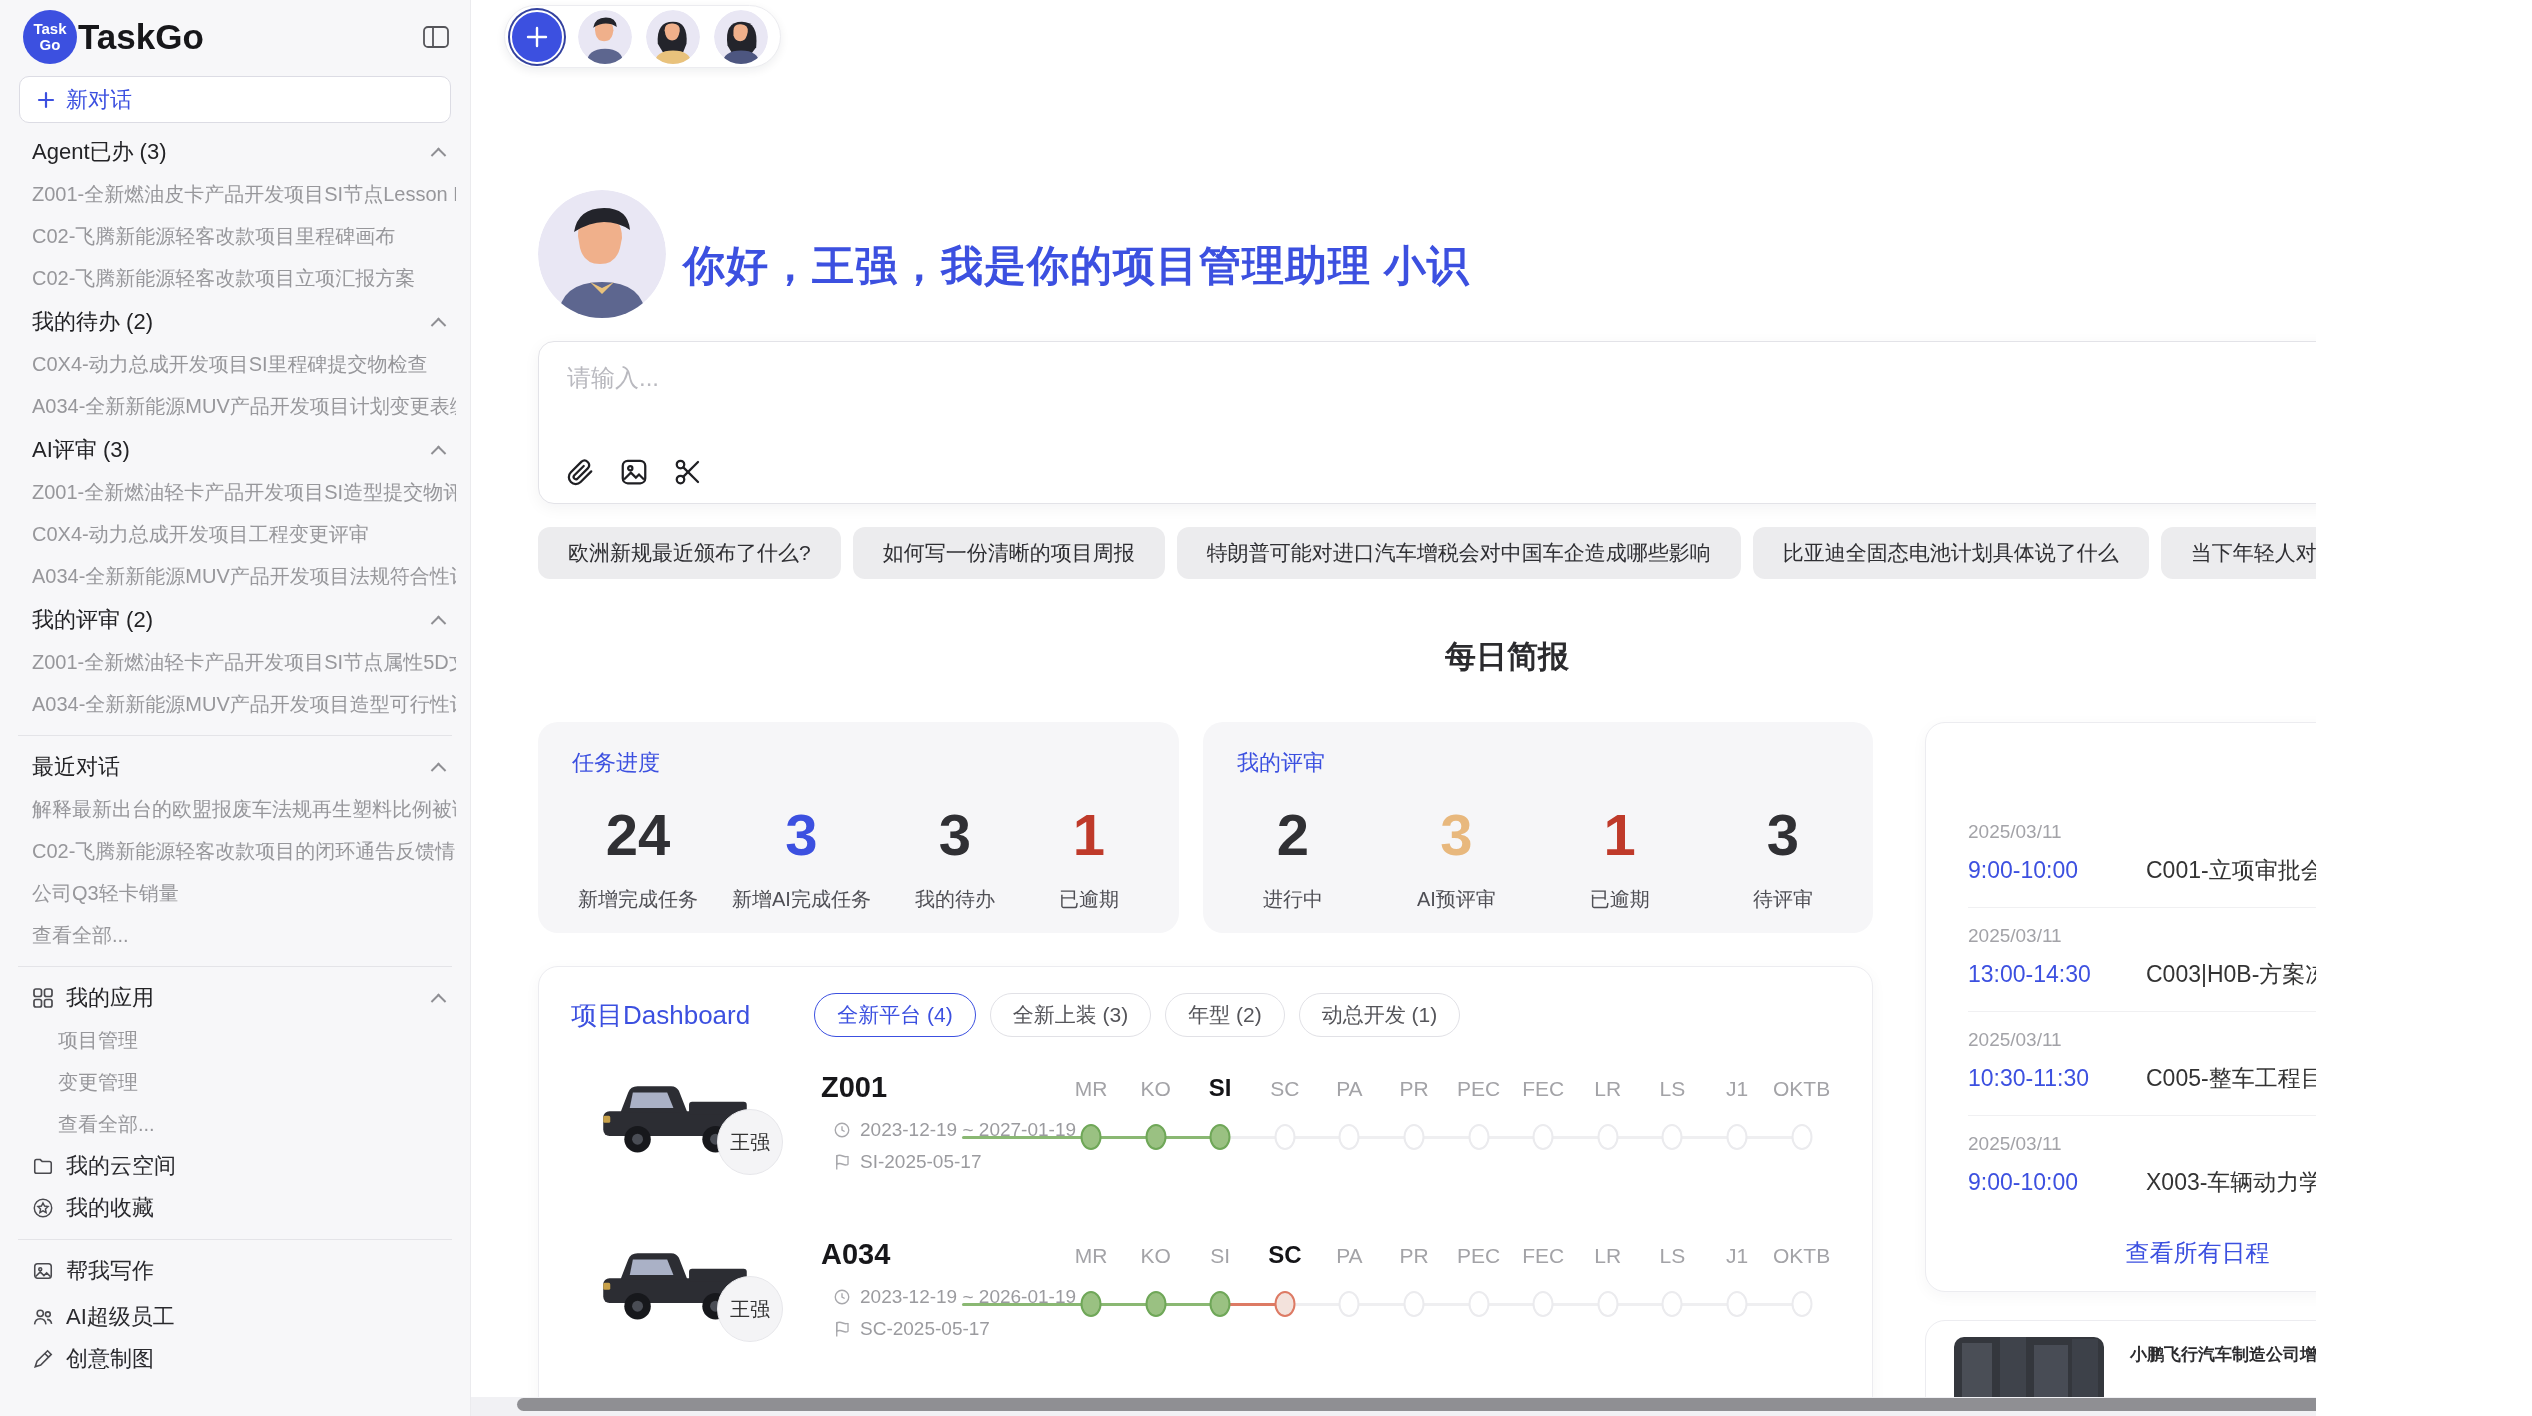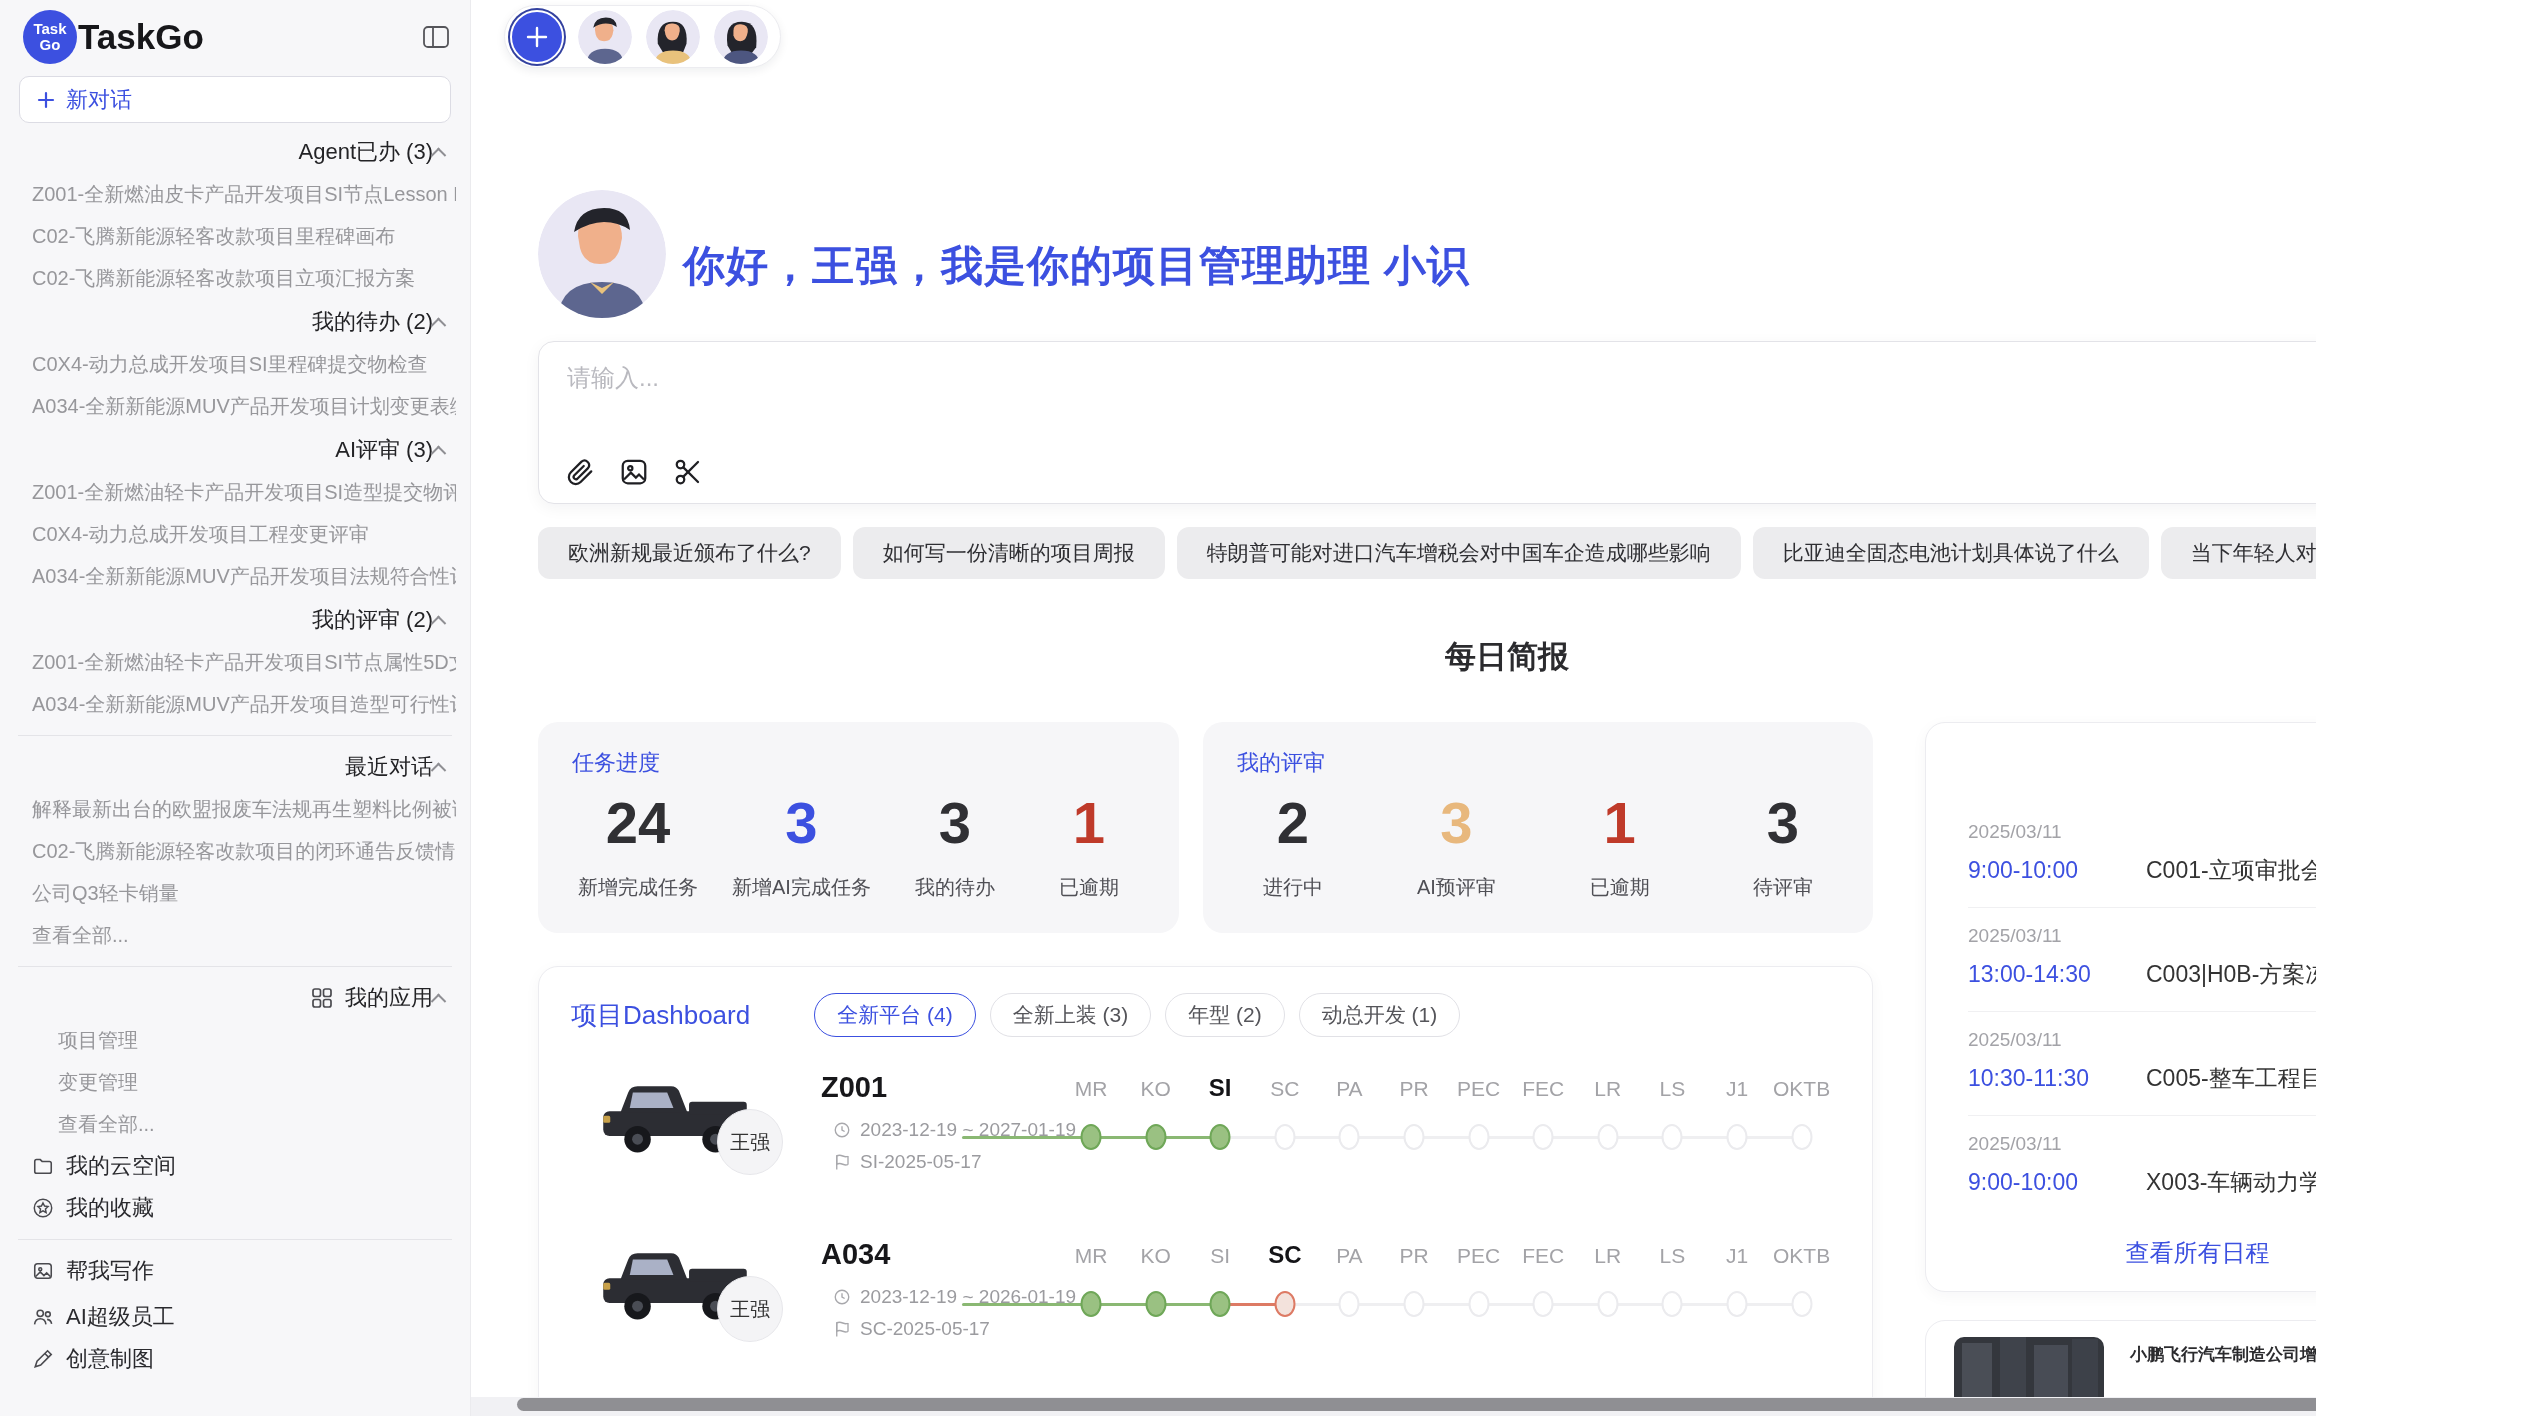--- a/index.html
+++ b/index.html
@@ -7,21 +7,21 @@
   #app{position:relative;width:2316px;height:1416px;overflow:hidden;display:flex}
   svg{display:block}
 
   
   .sidebar{width:471px;min-width:471px;height:100%;background:#f7f7f9;border-right:1px solid #ebebee;padding:0 14px;overflow:hidden}
   .side-header{display:flex;align-items:center;padding:10px 6px 0 9px}
   .logo-circle{width:54px;height:54px;border-radius:50%;background:#3c50e0;color:#fff;display:flex;flex-direction:column;align-items:center;justify-content:center;line-height:1.05;font-weight:700;font-size:15px}
   .app-title{font-size:35px;font-weight:700;color:#17171a;margin-left:1px;flex:1}
   .collapse-icon{color:#55555a}
   .new-chat{margin:12px 5px 0 5px;height:47px;border:1px solid #dcdce4;background:#fff;border-radius:10px;display:flex;align-items:center;padding:0 16px;color:#3c50e0;font-size:22px;font-weight:500;gap:10px;cursor:pointer}
-  .side-sec-head{display:flex;align-items:center;justify-content:flex-end;height:42px;padding:0 12px 0 18px;cursor:pointer}
+  .side-sec-head{display:flex;align-items:center;justify-content:space-between;height:42px;padding:0 12px 0 18px;cursor:pointer}
   .sec-title{font-size:22px;color:#232326;font-weight:500;display:flex;align-items:center;gap:12px}
   .chev{width:11px;height:11px;border-left:2px solid #8f8f94;border-top:2px solid #8f8f94;transform:rotate(45deg) translate(2px,2px)}
   .side-item{height:42px;line-height:42px;padding-left:18px;font-size:20px;color:#97979b;white-space:nowrap;overflow:hidden;cursor:pointer}
   .side-item.indent{padding-left:44px}
   .side-divider{height:1px;background:#e4e4e8;margin:10px 4px}
   .side-link{display:flex;align-items:center;gap:12px;height:42px;padding-left:18px;font-size:22px;color:#2a2a2e;cursor:pointer}
   .side-link .licon{color:#4a4a4f;display:flex}
   .mt2{margin-top:2px}.mt4{margin-top:4px}.mt8{margin-top:8px}
 
   
@@ -46,21 +46,21 @@
   .chips{position:absolute;left:67px;top:527px;width:1938px;display:flex;gap:12px;justify-content:space-between}
   .chip{height:52px;line-height:52px;background:#ececee;border-radius:12px;padding:0 30px;font-size:21px;color:#2f2f33;white-space:nowrap;cursor:pointer}
 
   .briefing-title{position:absolute;left:67px;top:636px;width:1938px;text-align:center;font-size:31px;font-weight:700;color:#2b2b2e}
   .briefing-grid-icon{position:absolute;left:1945px;top:638px;color:#85858a;cursor:pointer}
 
   .stat-card{position:absolute;top:722px;height:211px;background:#f6f6f8;border-radius:20px;padding:26px 34px}
   .stat-card.task{left:67px;width:641px}
   .stat-card.review{left:732px;width:670px}
   .stat-card-title{font-size:22px;color:#3c50e0;font-weight:500}
-  .stat-row{display:flex;justify-content:space-between;margin-top:16px;padding:0 6px}
+  .stat-row{display:flex;justify-content:space-between;margin-top:28px;padding:0 6px}
   .stat{text-align:center;min-width:100px}
   .stat-value{font-size:58px;font-weight:600;line-height:1;color:#303034}
   .stat-label{margin-top:22px;font-size:20px;color:#4f4f55}
 
   
   .dash-card{position:absolute;left:67px;top:966px;width:1335px;height:460px;background:#fff;border:1px solid #ececf0;border-radius:20px;box-shadow:0 4px 16px rgba(25,28,40,.04);overflow:hidden}
   .dash-header{display:flex;align-items:center;padding:26px 30px 0 32px}
   .dash-title{font-size:26px;color:#3c50e0;font-weight:500}
   .dash-tabs{display:flex;gap:14px;margin-left:64px}
   .tab{height:44px;line-height:41px;padding:0 22px;border-radius:22px;border:1.5px solid #e1e1e6;background:#fff;font-size:21px;color:#55555a;cursor:pointer;white-space:nowrap}

